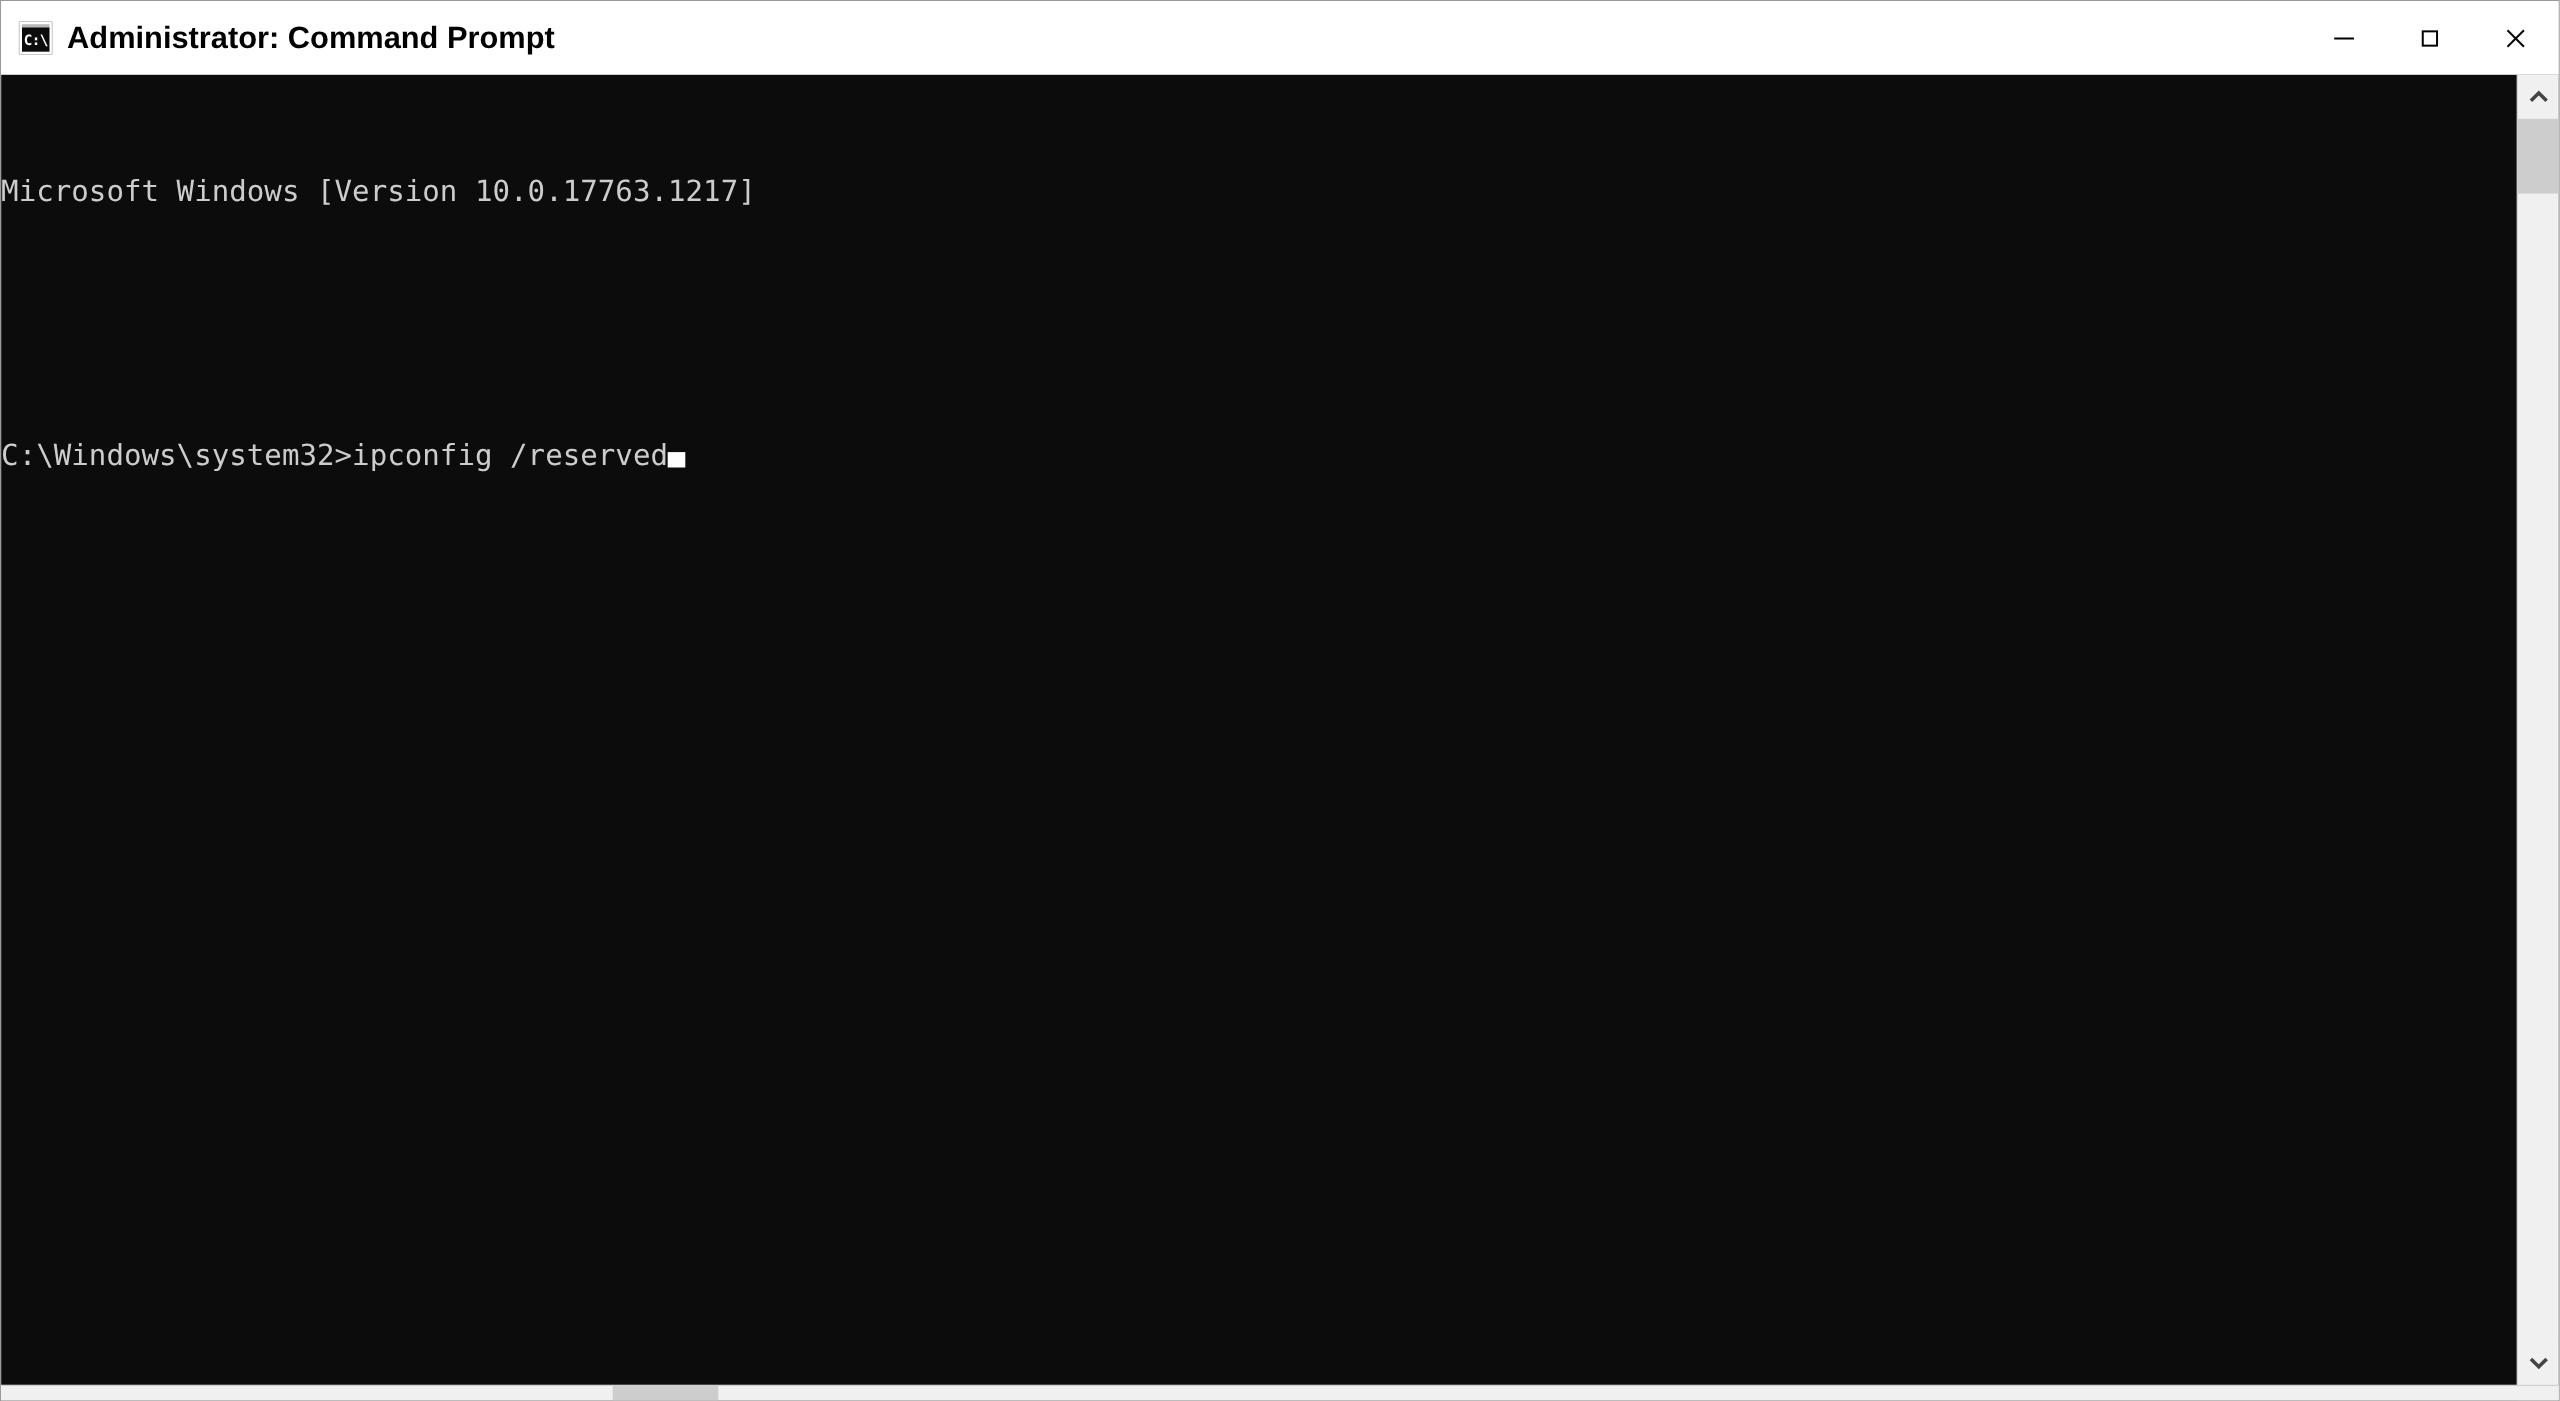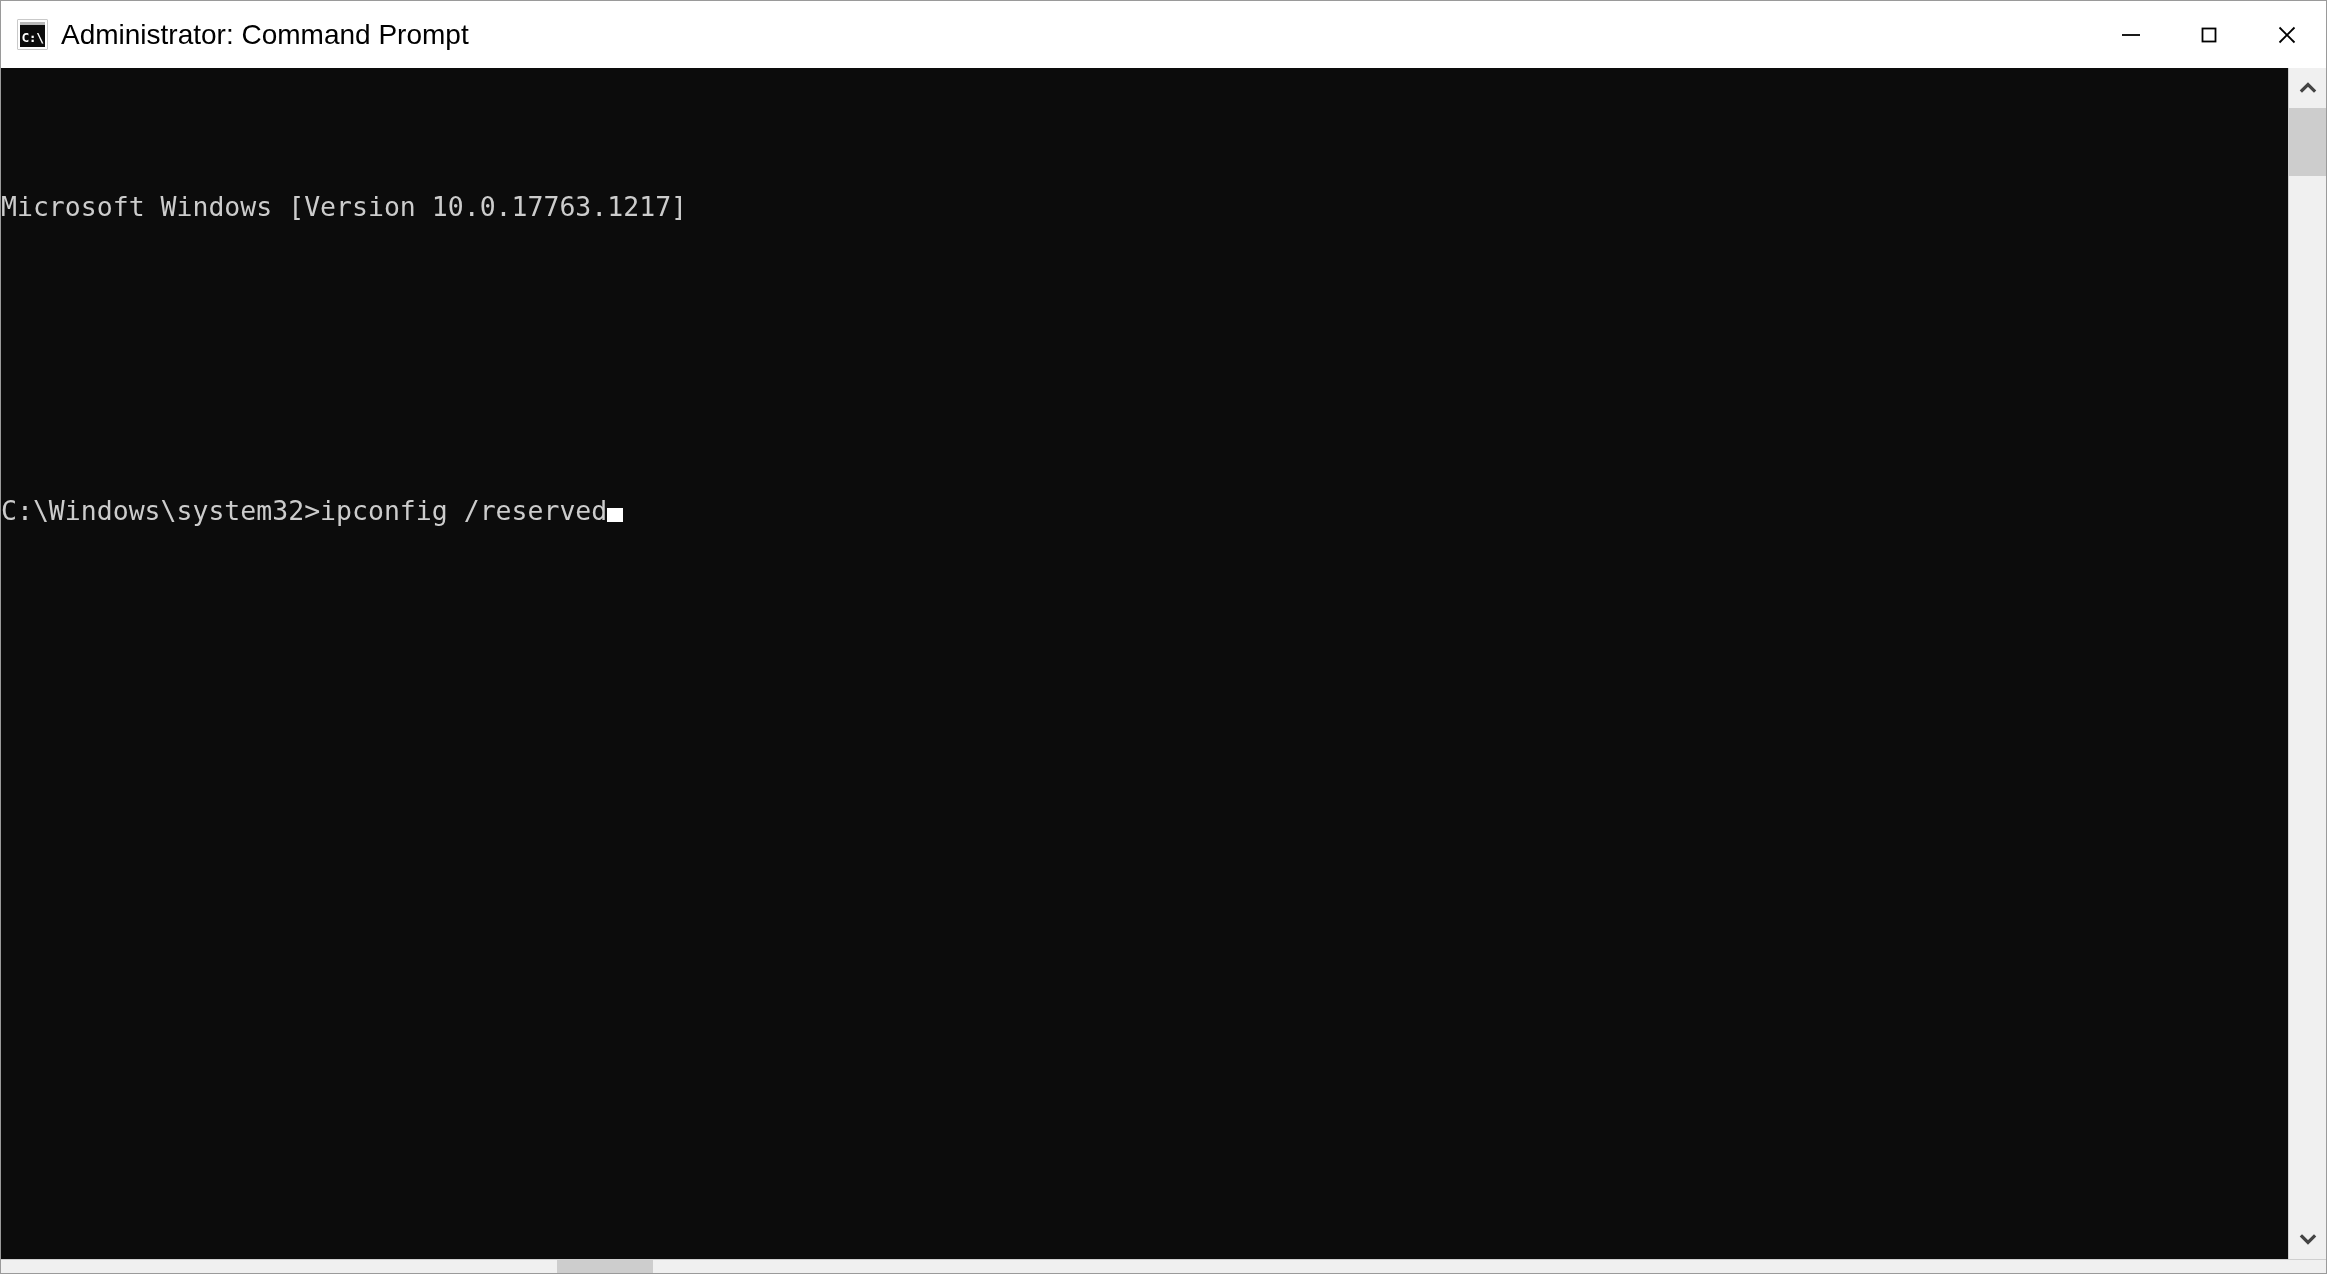--- a/index.html
+++ b/index.html
@@ -78,20 +78,21 @@
     line-height: 1;
     letter-spacing: -0.5px;
     transform: translateY(0.5px);
   }
   .title-text {
     font-family: "Liberation Sans", sans-serif;
     font-size: 28px;
     color: #000000;
     white-space: nowrap;
     line-height: 1;
+    font-weight: bold;
   }
 
   
   .win-controls {
     position: absolute;
     top: 0;
     right: 0;
     height: 67px;
     display: flex;
   }
@@ -131,21 +132,20 @@
   .console-lines {
     position: absolute;
     left: 0;
     top: 7px;
     width: 100%;
   }
   .cline {
     height: 40px;
     white-space: pre;
     color: #cccccc;
-    margin-top: 32px;
   }
   .cline.blank { color: transparent; }
   .cursor-wrap { position: relative; display: inline-block; }
   .cursor {
     display: inline-block;
     width: 16px;
     height: 14px;
     background: #ffffff;
     vertical-align: baseline;
     margin-bottom: -2px;

